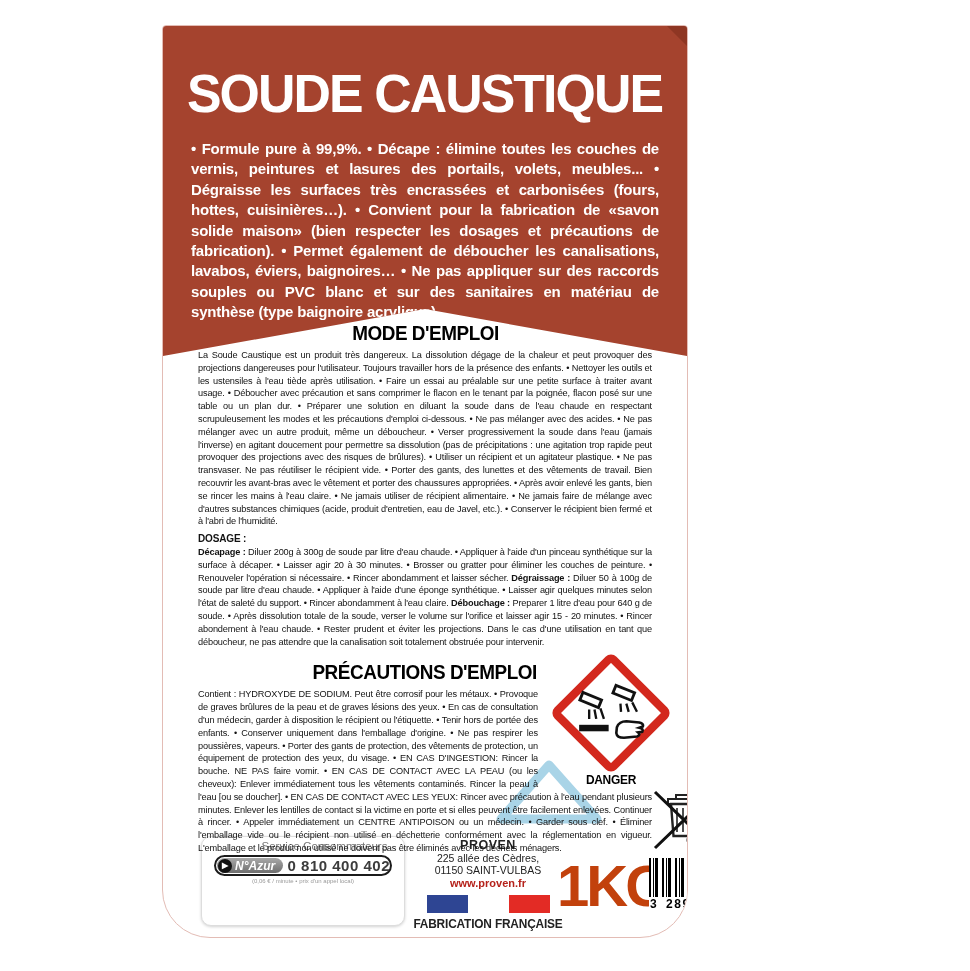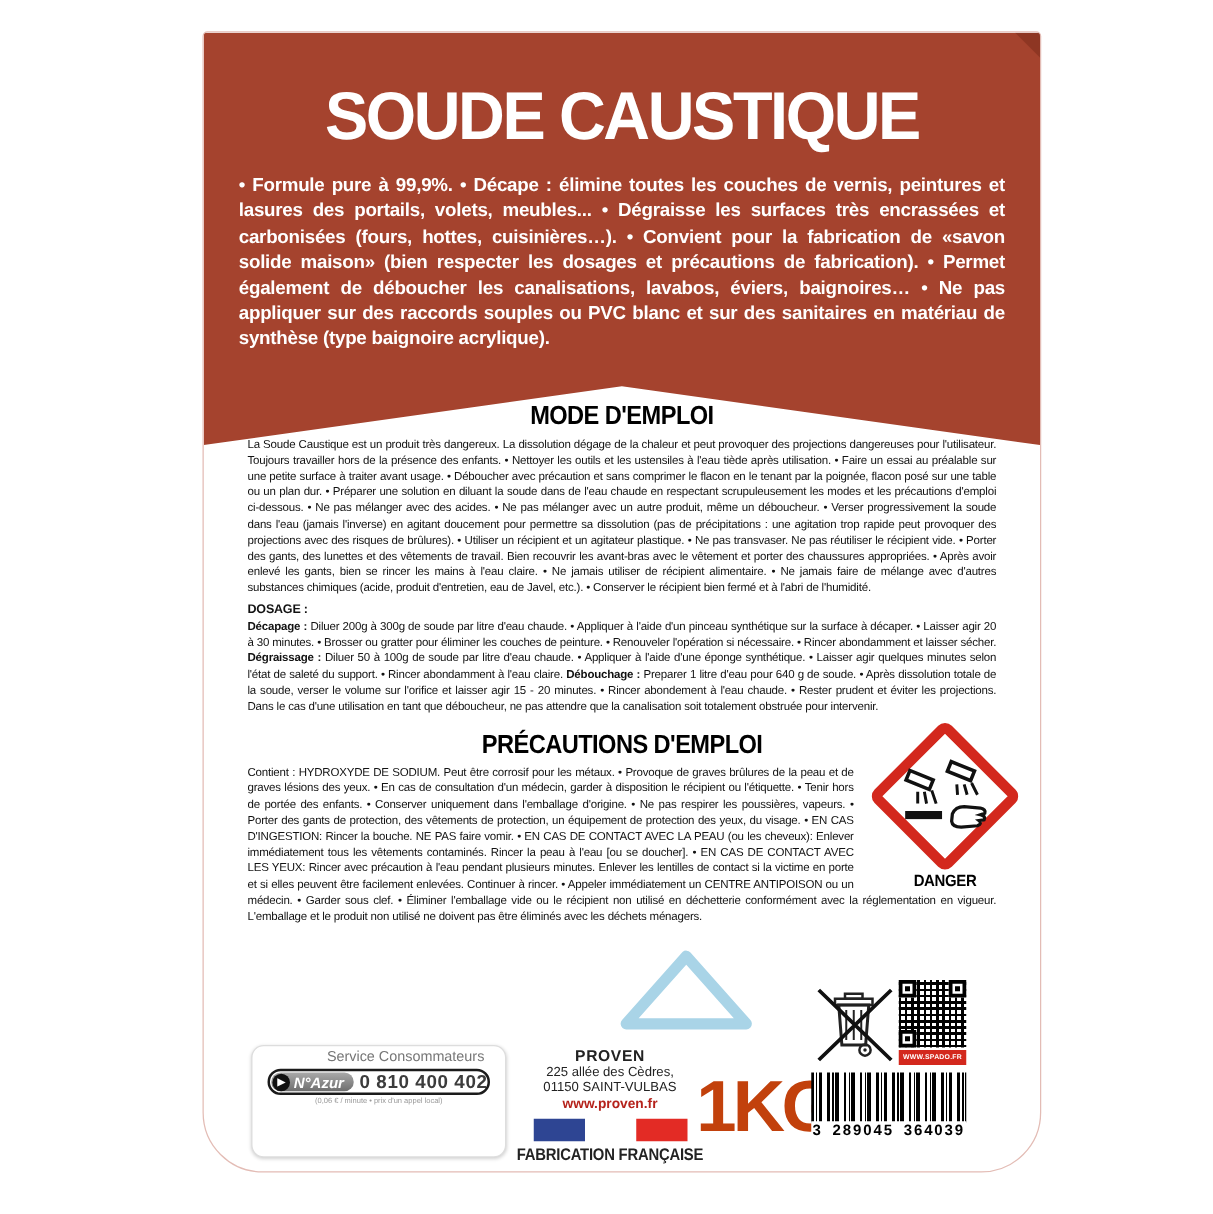--- a/index.html
+++ b/index.html
@@ -1,18 +1,18 @@
 <!DOCTYPE html>
 <html><head>
 <meta charset="utf-8">
 <style>
   html,body{margin:0;padding:0;background:#fff;}
   .page{position:relative;width:970px;height:971px;background:#fff;overflow:hidden;
         font-family:"Liberation Sans",sans-serif;}
-  .label{position:absolute;left:162px;top:25px;width:671px;height:913px;background:#fff;
+  .label{position:absolute;left:162px;top:25px;width:526px;height:913px;background:#fff;
          border:1px solid #e3bcb5;border-radius:4px 4px 48px 48px;overflow:hidden;box-sizing:border-box;}
 
   
   .hdr{position:relative;width:100%;height:330px;background:#a5432e;color:#fff;
        clip-path:polygon(0 0,100% 0,100% 100%,50% calc(100% - 47px),0 100%);}
   .fold{position:absolute;top:0;right:0;width:0;height:0;
         border-top:20px solid #84311f;border-left:20px solid transparent;opacity:.7;}
   .title1{margin:0;padding-top:40px;text-align:center;font-weight:bold;font-size:54px;line-height:1.02;
           letter-spacing:-2px;}
   .title1 span{display:inline-block;transform:scaleX(.96);}

